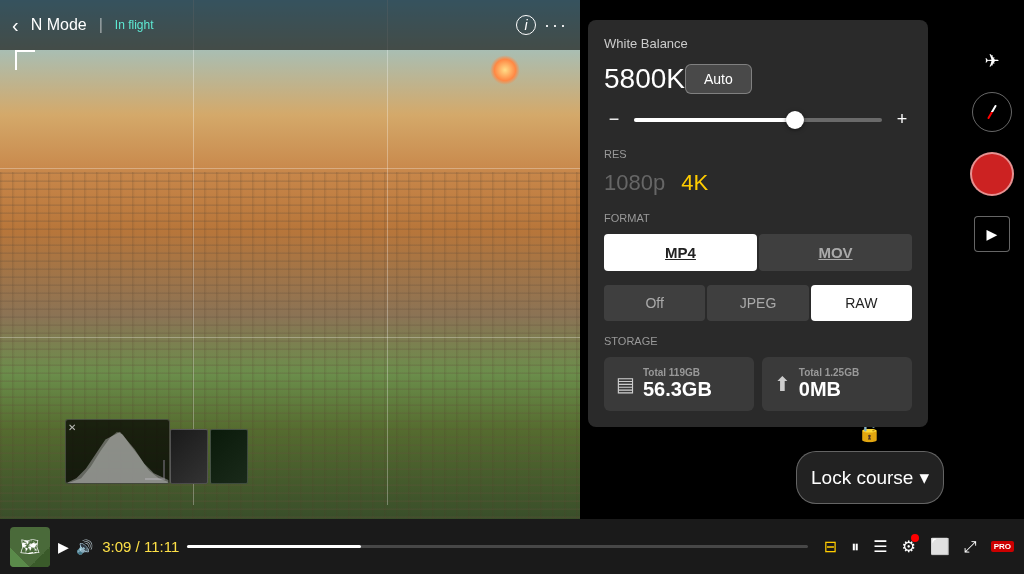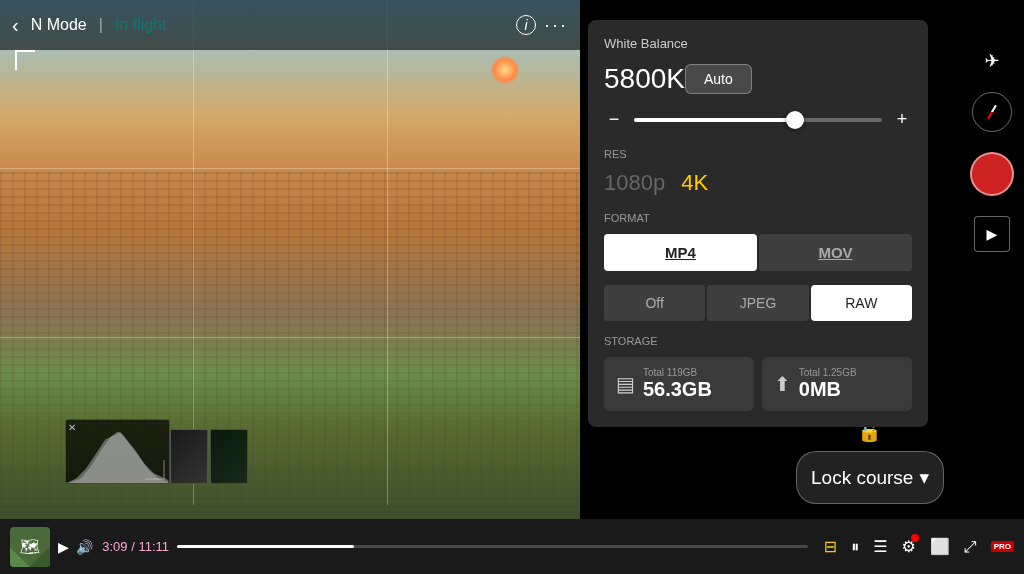--- a/index.html
+++ b/index.html
@@ -125,22 +125,22 @@
     .mode-label {
       color: white;
       font-size: 16px;
       font-weight: 500;
     }
     .divider-v {
       color: rgba(255,255,255,0.5);
       font-size: 16px;
     }
     .status-label {
-      color: #0f766e;
-      font-size: 16px;
+      color: #5eead4;
+      font-size: 12px;
       font-weight: 400;
       text-align: right;
     }
     .top-bar-right {
       margin-left: auto;
       display: flex;
       align-items: center;
       gap: 8px;
     }
     .info-icon {
@@ -199,22 +199,22 @@
       color: white;
       font-size: 14px;
       cursor: pointer;
     }
     .volume-icon {
       color: white;
       font-size: 14px;
       cursor: pointer;
     }
     .time-display {
-      color: #f9a8d4;
-      font-size: 13px;
+      color: #fde047;
+      font-size: 15px;
     }
     .progress-bar {
       flex: 1;
       height: 3px;
       background: rgba(255,255,255,0.2);
       border-radius: 2px;
       position: relative;
     }
     .progress-fill {
       width: 28%;
@@ -536,20 +536,21 @@
     .storage-icon {
       font-size: 20px;
       color: #ccc;
     }
     .storage-info {
       flex: 1;
     }
     .storage-total {
       font-size: 10px;
       color: #999;
+      font-weight: bold;
     }
     .storage-free {
       font-size: 20px;
       font-weight: 600;
       color: white;
     }
 
     
     .sky-sun {
       position: absolute;

